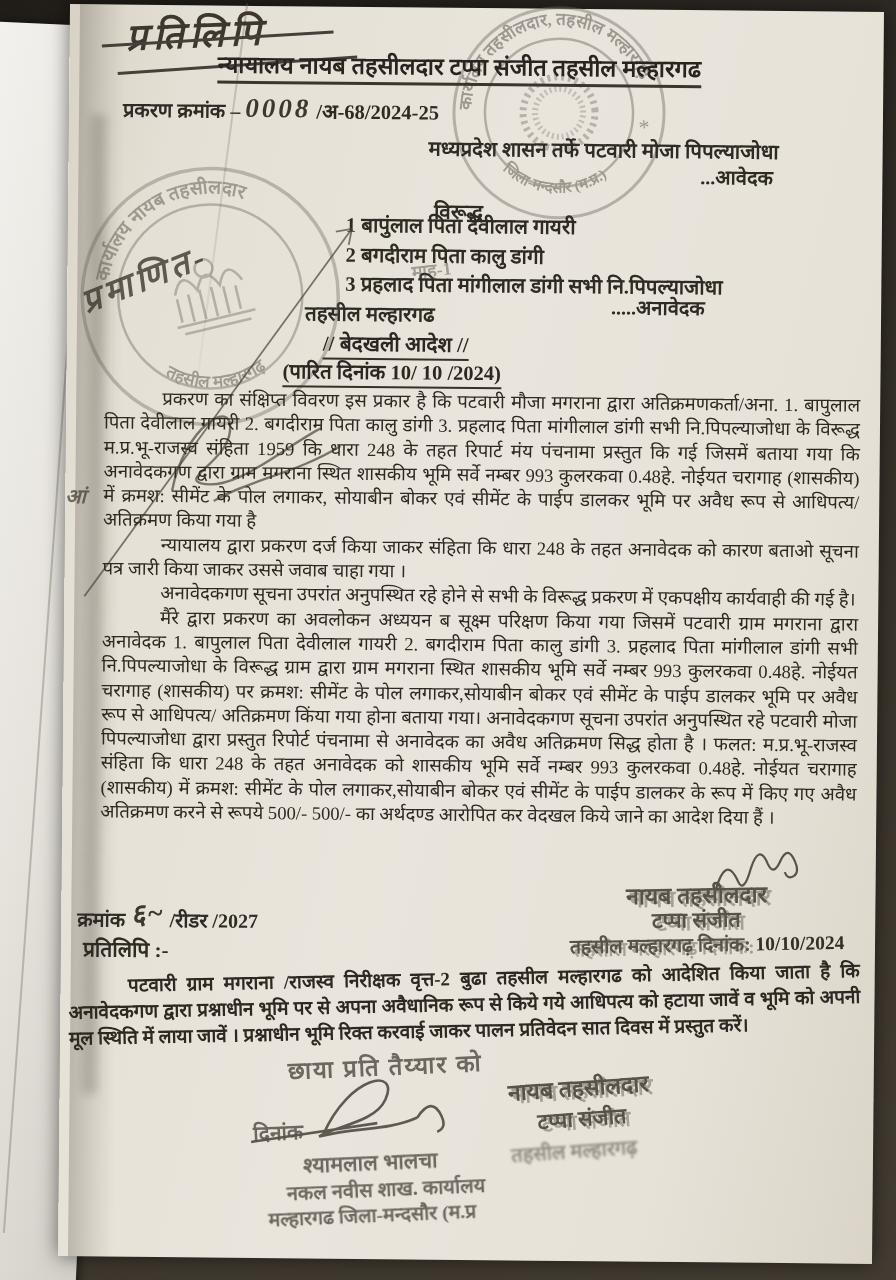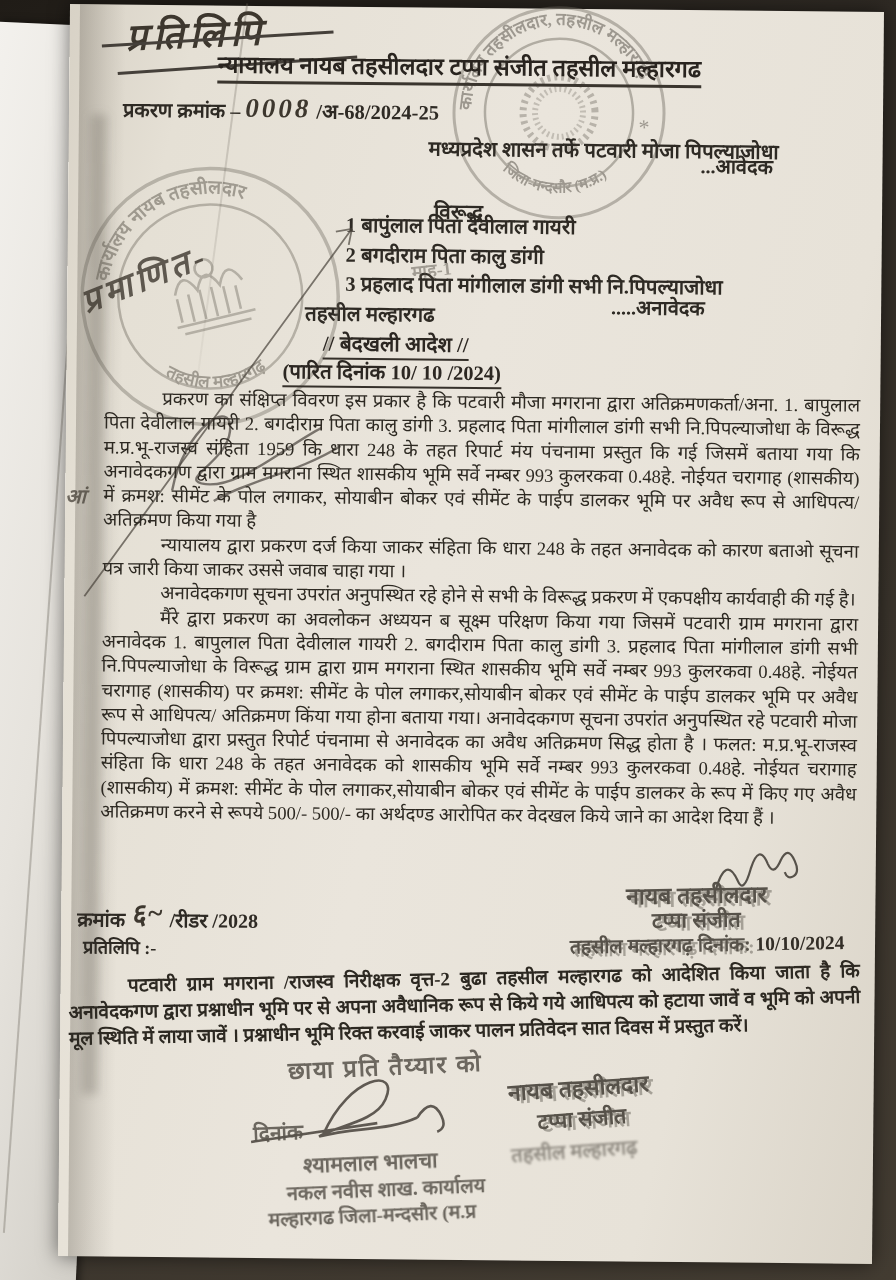--- a/index.html
+++ b/index.html
@@ -28,21 +28,21 @@
   .copy-strike{left:32px;top:32px;width:232px;height:3px;background:#45403a;transform:rotate(-4deg);}
   .copy-underline{left:48px;top:58px;width:240px;height:2.5px;background:#45403a;transform:rotate(-4.5deg);}
   .title-wrap{left:88px;top:42px;width:604px;text-align:center;}
   .title-wrap span{display:inline-block;font-size:23.5px;font-weight:bold;color:#29241f;
          border-bottom:3px solid #3a352e;padding-bottom:1px;}
   .case-line{left:54px;top:88px;font-size:20px;}
   .case-hand{font-size:27px;letter-spacing:3px;display:inline-block;transform:translateY(-1px);}
   .case-suffix{font-size:20.5px;}
   .stamp-top{left:378px;top:-8px;opacity:.52;transform:rotate(-6deg);}
   .applicant{left:360px;top:126px;font-size:20.5px;}
-  .applicant-tag{left:632px;top:142px;font-size:20px;}
+  .applicant-tag{left:632px;top:153px;font-size:20px;}
   .versus{left:366px;top:189px;font-size:20.5px;}
   .resp-list{left:278px;top:204px;font-size:20.5px;line-height:29.5px;}
   .bleed{left:344px;top:250px;font-size:18px;opacity:.45;transform:rotate(-7deg);color:#4c463d;font-weight:bold;}
   .resp-tehsil{left:238px;top:292px;font-size:20.5px;}
   .resp-tag{left:544px;top:284px;font-size:20px;}
   .stamp-left{left:6px;top:154px;opacity:.5;transform:rotate(-14deg);}
   .certified{left:10px;top:250px;font-size:33px;letter-spacing:5px;transform:rotate(-22deg);opacity:.8;}
   .margin-note{left:0px;top:478px;font-size:20px;opacity:.7;}
   .sig-left{left:76px;top:370px;transform:rotate(-14deg);opacity:.8;}
   .long-line{left:8px;top:208px;opacity:.7;}
@@ -52,21 +52,21 @@
   .body-text{left:38px;top:382px;width:756px;font-size:18.6px;line-height:24.3px;text-align:justify;color:#2d2922;}
   .body-text p{margin:0;text-indent:58px;}
   .sig-mid{left:648px;top:836px;opacity:.85;}
   .om-line{text-align:center;transform:rotate(-1.5deg);}
   .om1{left:470px;top:868px;width:330px;font-size:23px;}
   .om2{left:500px;top:894px;width:270px;font-size:21.5px;}
   .om3{left:456px;top:920px;width:380px;font-size:19.5px;}
   .om3 .date{color:#332e27;font-weight:bold;}
   .ref-line{left:16px;top:892px;font-size:20px;}
   .ref-hand{font-size:28px;display:inline-block;transform:translateY(-4px) rotate(-6deg);letter-spacing:2px;}
-  .copies{left:22px;top:930px;font-size:18px;}
+  .copies{left:22px;top:930px;font-size:21px;}
   .closing{left:8px;top:958px;width:792px;font-size:19px;line-height:26px;text-align:justify;
          text-indent:60px;transform:rotate(-1.7deg);color:#2d2922;}
   .cp{transform:rotate(-3deg);opacity:.85;}
   .cp1{left:228px;top:1042px;font-size:24px;letter-spacing:2px;}
   .cp-sig{left:168px;top:1058px;opacity:.9;}
   .cp-date{left:194px;top:1112px;font-size:21px;}
   .cp-name{left:244px;top:1140px;font-size:21.5px;filter:blur(.4px);}
   .cp-off1{left:228px;top:1168px;font-size:20px;filter:blur(.5px);}
   .cp-off2{left:210px;top:1194px;font-size:19.5px;filter:blur(.5px);}
   .ob{transform:rotate(-4.5deg);}
@@ -180,21 +180,21 @@
     <div class="abs om-line om1 stamp-ink double">नायब तहसीलदार</div>
     <div class="abs om-line om2 stamp-ink double">टप्पा संजीत</div>
     <div class="abs om-line om3 stamp-ink">
       <span class="double">तहसील मल्हारगढ़ दिनांक:</span>
       <span class="date">10/10/2024</span>
     </div>
 
     <div class="abs ref-line ink">
       <span>क्रमांक</span>
       <span class="ref-hand hand">६~</span>
-      <span>/रीडर /2028</span>
+      <span>/रीडर /2027</span>
     </div>
     <div class="abs copies ink">प्रतिलिपि :-</div>
 
     <div class="abs closing ink">पटवारी ग्राम मगराना /राजस्व निरीक्षक वृत्त-2 बुढा तहसील मल्हारगढ को आदेशित किया जाता है कि अनावेदकगण द्वारा प्रश्नाधीन भूमि पर से अपना अवैधानिक रूप से किये गये आधिपत्य को हटाया जावें व भूमि को अपनी मूल स्थिति में लाया जावें । प्रश्नाधीन भूमि रिक्त करवाई जाकर पालन प्रतिवेदन सात दिवस में प्रस्तुत करें।</div>
 
     <div class="abs cp cp1 stamp-ink">छाया प्रति तैय्यार को</div>
     <svg class="abs cp-sig" width="330" height="120" viewBox="0 0 330 120">
       <path d="M96 70 C 122 10 172 2 158 34 C 148 58 104 62 92 72 C 128 62 160 66 190 52 M24 78 L150 58 M190 52 q14 -22 24 -2 q6 12 -4 16" fill="none" stroke="#3f3a33" stroke-width="2.6" opacity=".9"></path>
     </svg>
     <div class="abs cp cp-date stamp-ink">दिनांक</div>

